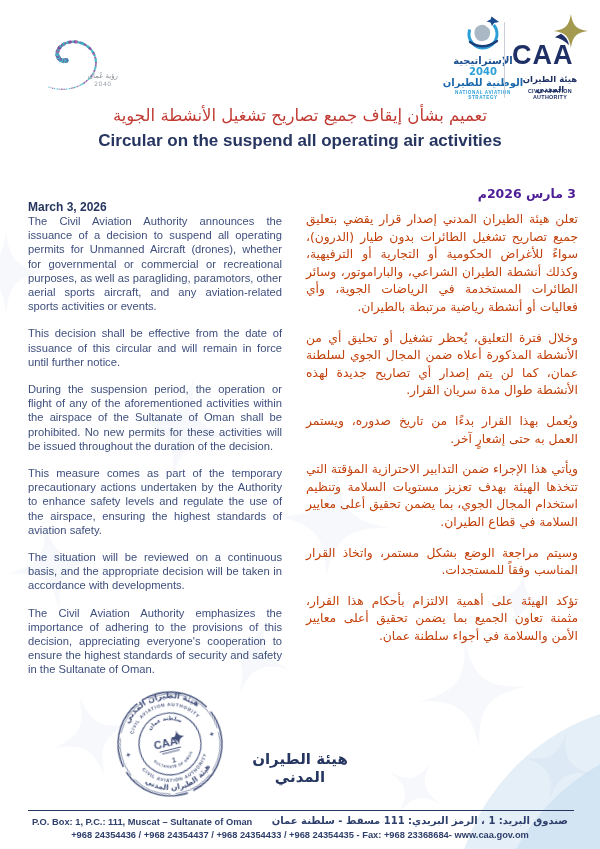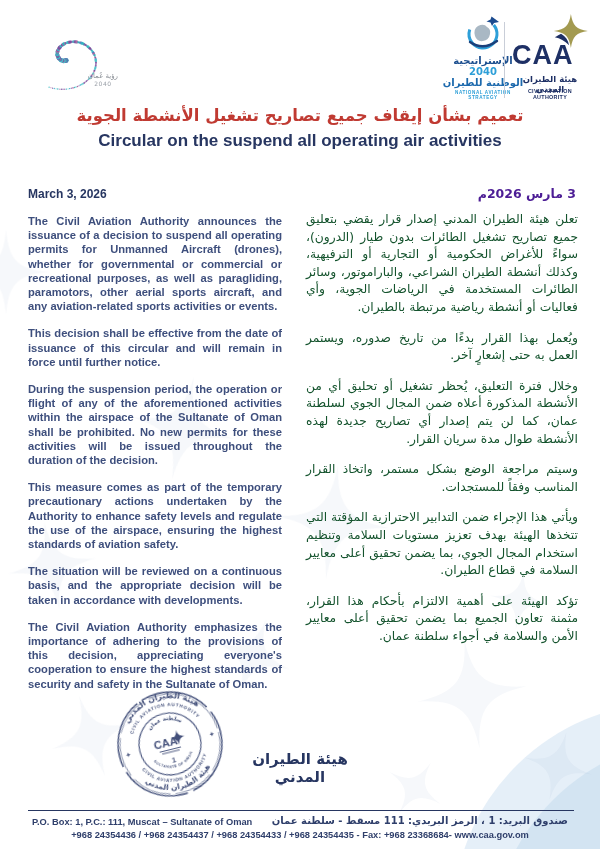--- a/index.html
+++ b/index.html
@@ -25,32 +25,32 @@
   .logo-divider{left:504px;top:22px;width:1px;height:76px;background:#c9ced8;}
   .caa-logo{left:512px;top:14px;width:76px;height:88px;}
   .caa-star{position:absolute;right:0px;top:0px;}
   .caa-acronym{position:absolute;left:0px;top:28px;font-size:27px;font-weight:bold;color:#1e3065;letter-spacing:1px;line-height:27px;}
   .caa-ar{position:absolute;left:0;right:0;top:60px;text-align:center;font-family:"DejaVu Sans",sans-serif;
     font-size:8.5px;font-weight:bold;color:#1e3065;direction:rtl;}
   .caa-en{position:absolute;left:0;right:0;top:74px;text-align:center;font-size:5.4px;font-weight:bold;color:#1e3065;letter-spacing:.3px;}
 
   
   .title-ar{left:0;right:0;top:106px;text-align:center;font-family:"DejaVu Sans",sans-serif;
-    font-size:16.5px;font-weight:bold;color:#c03a32;direction:rtl;}
+    font-size:16.5px;font-weight:normal;color:#c03a32;direction:rtl;}
   .title-en{left:0;right:0;top:131px;text-align:center;font-size:17px;font-weight:bold;color:#273661;}
 
   
-  .date-en{left:28px;top:187px;font-size:12px;font-weight:bold;color:#273661;}
+  .date-en{left:28px;top:200px;font-size:12px;font-weight:bold;color:#273661;}
   .date-ar{right:24px;top:186px;font-family:"DejaVu Sans",sans-serif;font-size:12.5px;font-weight:bold;color:#4c1d95;direction:rtl;}
 
   
   .col-en{left:28px;top:214px;width:264px;font-size:11.2px;line-height:14.2px;color:#3e4f7d;text-align:justify;}
-  .col-en p{margin:0 10px 13px 0;font-weight:bold;}
+  .col-en p{margin:0 10px 13px 0;}
   .col-ar{left:306px;top:211px;width:272px;font-family:"DejaVu Sans",sans-serif;
-    font-size:12.3px;line-height:17.6px;color:#14532d;direction:rtl;text-align:justify;}
+    font-size:12.3px;line-height:17.6px;color:#c2410c;direction:rtl;text-align:justify;}
   .col-ar p{margin:0 0 13px 0;}
 
   
   .stamp{left:114px;top:688px;width:112px;height:112px;transform:rotate(-14deg);opacity:.92;}
   .signature{left:230px;top:750px;width:140px;text-align:center;font-family:"DejaVu Sans",sans-serif;
     font-size:15px;font-weight:bold;color:#273661;direction:rtl;}
 
   
   .footer-rule{left:28px;top:810px;width:546px;height:0;border-top:1.6px solid #273661;}
   .footer-en{left:32px;top:817px;font-size:9.3px;font-weight:bold;color:#2f3f6b;}
@@ -270,24 +270,24 @@
     <p>The Civil Aviation Authority announces the issuance of a decision to suspend all operating permits for Unmanned Aircraft (drones), whether for governmental or commercial or recreational purposes, as well as paragliding, paramotors, other aerial sports aircraft, and any aviation-related sports activities or events.</p>
     <p>This decision shall be effective from the date of issuance of this circular and will remain in force until further notice.</p>
     <p>During the suspension period, the operation or flight of any of the aforementioned activities within the airspace of the Sultanate of Oman shall be prohibited. No new permits for these activities will be issued throughout the duration of the decision.</p>
     <p>This measure comes as part of the temporary precautionary actions undertaken by the Authority to enhance safety levels and regulate the use of the airspace, ensuring the highest standards of aviation safety.</p>
     <p>The situation will be reviewed on a continuous basis, and the appropriate decision will be taken in accordance with developments.</p>
     <p>The Civil Aviation Authority emphasizes the importance of adhering to the provisions of this decision, appreciating everyone's cooperation to ensure the highest standards of security and safety in the Sultanate of Oman.</p>
   </div>
 
   <div class="abs col-ar">
     <p>تعلن هيئة الطيران المدني إصدار قرار يقضي بتعليق جميع تصاريح تشغيل الطائرات بدون طيار (الدرون)، سواءً للأغراض الحكومية أو التجارية أو الترفيهية، وكذلك أنشطة الطيران الشراعي، والباراموتور، وسائر الطائرات المستخدمة في الرياضات الجوية، وأي فعاليات أو أنشطة رياضية مرتبطة بالطيران.</p>
+    <p>وخلال فترة التعليق، يُحظر تشغيل أو تحليق أي من الأنشطة المذكورة أعلاه ضمن المجال الجوي لسلطنة عمان، كما لن يتم إصدار أي تصاريح جديدة لهذه الأنشطة طوال مدة سريان القرار.</p>
     <p>ويُعمل بهذا القرار بدءًا من تاريخ صدوره، ويستمر العمل به حتى إشعارٍ آخر.</p>
-    <p>وخلال فترة التعليق، يُحظر تشغيل أو تحليق أي من الأنشطة المذكورة أعلاه ضمن المجال الجوي لسلطنة عمان، كما لن يتم إصدار أي تصاريح جديدة لهذه الأنشطة طوال مدة سريان القرار.</p>
+    <p>ويأتي هذا الإجراء ضمن التدابير الاحترازية المؤقتة التي تتخذها الهيئة بهدف تعزيز مستويات السلامة وتنظيم استخدام المجال الجوي، بما يضمن تحقيق أعلى معايير السلامة في قطاع الطيران.</p>
     <p>وسيتم مراجعة الوضع بشكل مستمر، واتخاذ القرار المناسب وفقاً للمستجدات.</p>
-    <p>ويأتي هذا الإجراء ضمن التدابير الاحترازية المؤقتة التي تتخذها الهيئة بهدف تعزيز مستويات السلامة وتنظيم استخدام المجال الجوي، بما يضمن تحقيق أعلى معايير السلامة في قطاع الطيران.</p>
     <p>تؤكد الهيئة على أهمية الالتزام بأحكام هذا القرار، مثمنة تعاون الجميع بما يضمن تحقيق أعلى معايير الأمن والسلامة في أجواء سلطنة عمان.</p>
   </div>
 
   <div class="abs stamp">
     <svg width="112" height="112" viewBox="-56 -56 112 112">
       <defs>
         <path id="arcT46" d="M -46,0 A 46,46 0 0 1 46,0"></path>
         <path id="arcT38" d="M -38,0 A 38,38 0 0 1 38,0"></path>
         <path id="arcB46" d="M -46,0 A 46,46 0 0 0 46,0"></path>
         <path id="arcB38" d="M -38,0 A 38,38 0 0 0 38,0"></path>

